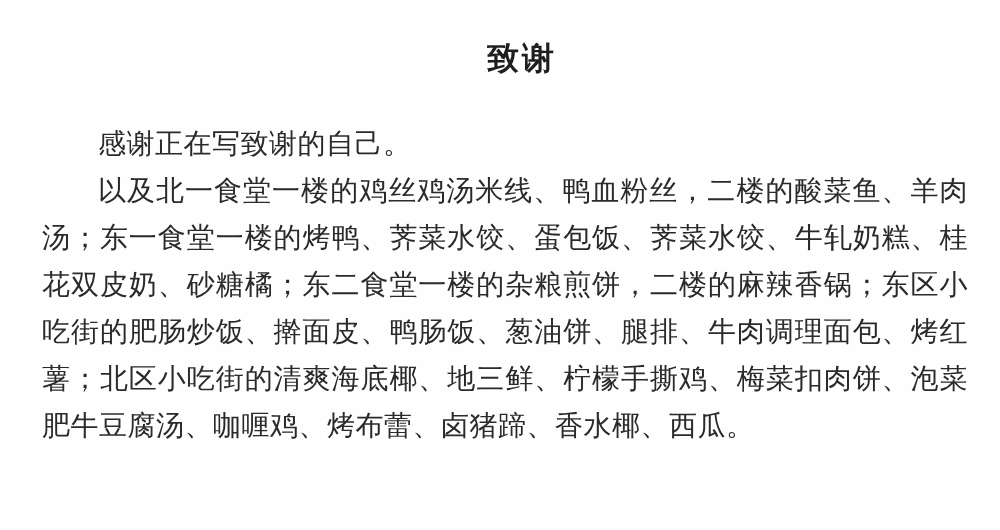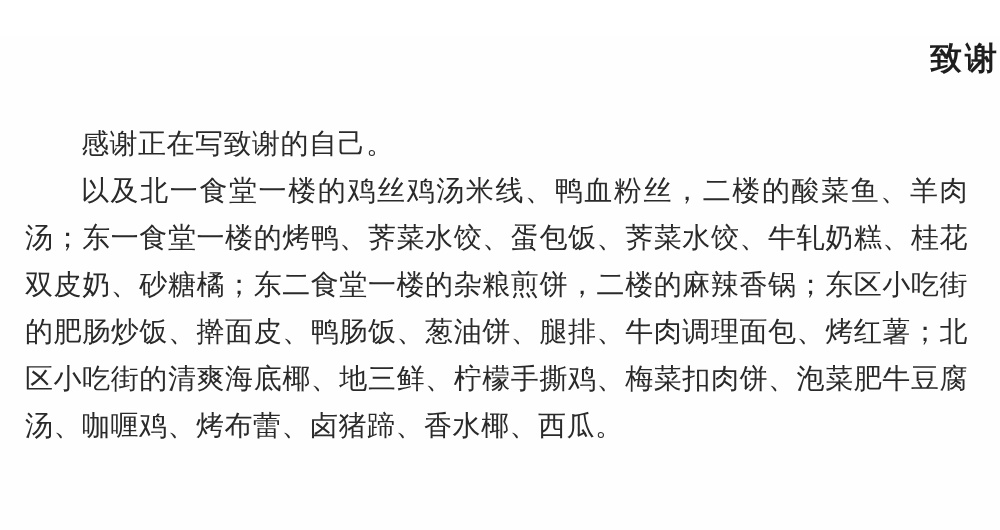--- a/index.html
+++ b/index.html
@@ -12,31 +12,31 @@
   }
   .page {
     position: relative;
     width: 1000px;
     height: 530px;
     background: #fefefe;
     font-family: "Liberation Serif", "DejaVu Serif", serif;
   }
   .doc-title {
     margin: 36px 0 0 0;
-    text-align: right;
+    text-align: center;
     font-family: "Liberation Sans", "DejaVu Sans", sans-serif;
     font-weight: bold;
     font-size: 32px;
     line-height: 44px;
     letter-spacing: 3px;
     color: #1e1e1e;
     padding-left: 44px;
   }
   .doc-body {
-    margin: 40px 32px 0 25px;
+    margin: 40px 32px 0 42px;
     font-size: 28px;
     line-height: 47px;
     color: #2a2a2a;
     text-align: justify;
     text-justify: inter-ideograph;
     letter-spacing: 0.5px;
   }
   .doc-body p {
     margin: 0;
     text-indent: 2em;

